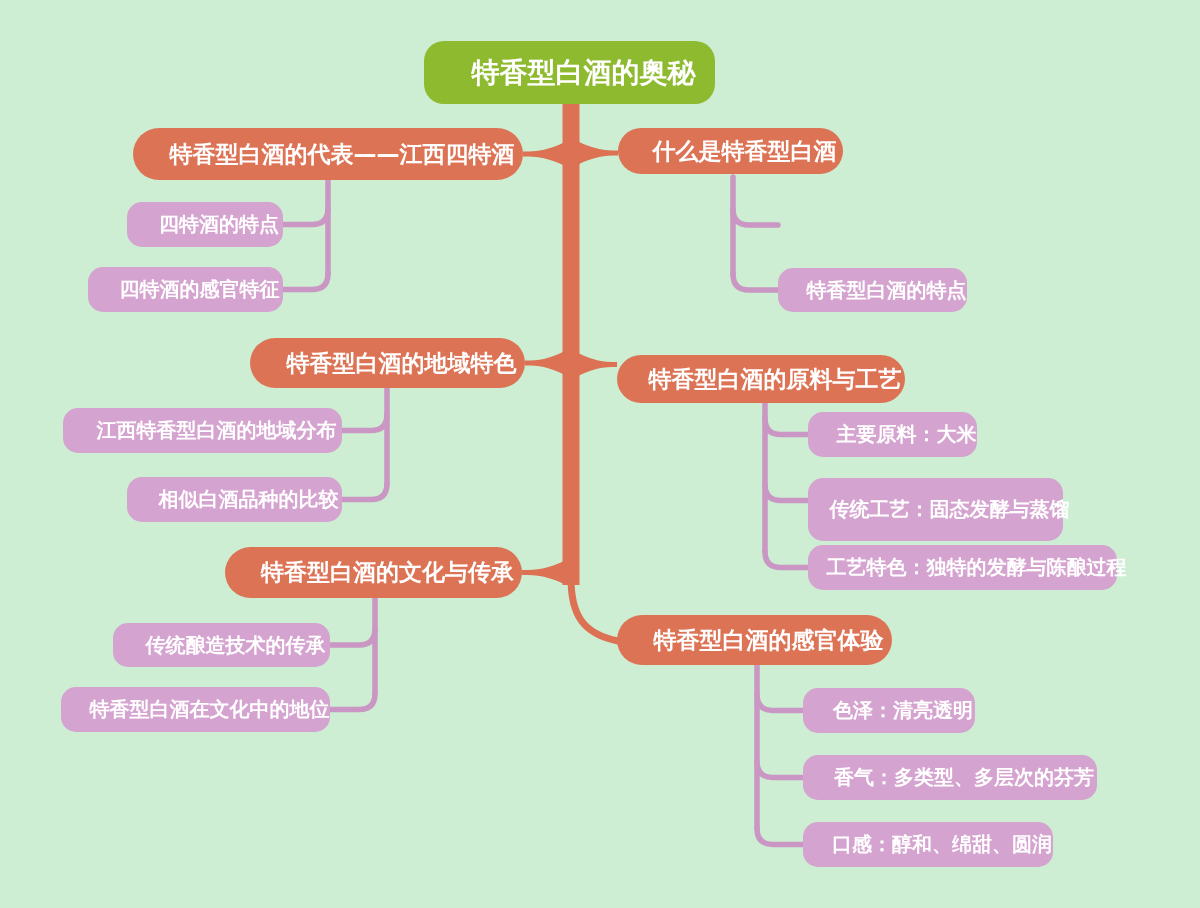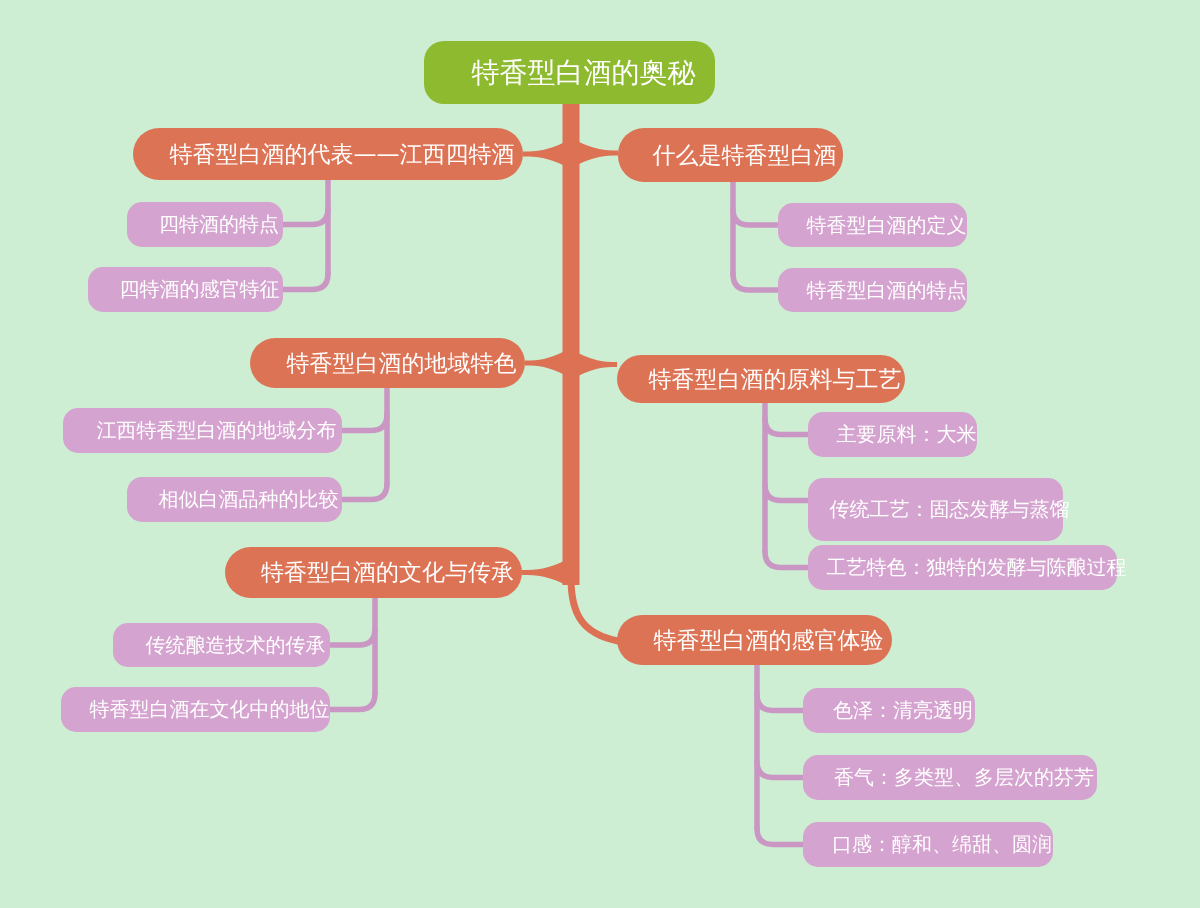--- a/index.html
+++ b/index.html
@@ -17,21 +17,21 @@
   .connector-svg{
     position:absolute;left:0;top:0;z-index:0;
   }
   .node{
     position:absolute;
     z-index:2;
     display:flex;
     align-items:center;
     justify-content:center;
     color:#ffffff;
-    font-weight:400;
+    font-weight:700;
     white-space:nowrap;
     box-sizing:border-box;
     text-align:center;
     padding-left:28px;
   }
   .node.root{
     background:#8eba2f;
     border-radius:20px;
     font-size:28px;
   }
@@ -91,22 +91,21 @@
       <path d="M 803,844.5 H 773 Q 757,844.5 757,828.5"></path>
     </g>
   </svg>
 
   <div class="node root" style="left:424px;top:41px;width:291px;height:63px">特香型白酒的奥秘</div>
 
   <div class="node branch" style="left:133px;top:128px;width:390px;height:52px">特香型白酒的代表——江西四特酒</div>
   <div class="node child" style="left:127px;top:202px;width:156px;height:45px">四特酒的特点</div>
   <div class="node child" style="left:88px;top:267px;width:195px;height:45px">四特酒的感官特征</div>
 
-  <div class="node branch" style="left:618px;top:128px;width:225px;height:54px">什么是特香型白酒</div>
-  <div class="node child" style="left:778px;top:203px;width:189px;height:44px">特香型白酒的定义</div>
+  <div class="node branch" style="left:618px;top:128px;width:225px;height:46px">什么是特香型白酒</div>
   <div class="node child" style="left:778px;top:268px;width:189px;height:44px">特香型白酒的特点</div>
 
   <div class="node branch" style="left:250px;top:338px;width:275px;height:50px">特香型白酒的地域特色</div>
   <div class="node child" style="left:63px;top:408px;width:279px;height:45px">江西特香型白酒的地域分布</div>
   <div class="node child" style="left:127px;top:477px;width:215px;height:45px">相似白酒品种的比较</div>
 
   <div class="node branch" style="left:617px;top:355px;width:288px;height:48px">特香型白酒的原料与工艺</div>
   <div class="node child" style="left:808px;top:412px;width:169px;height:45px">主要原料：大米</div>
   <div class="node child" style="left:808px;top:478px;width:255px;height:63px">传统工艺：固态发酵与蒸馏</div>
   <div class="node child" style="left:808px;top:545px;width:309px;height:45px">工艺特色：独特的发酵与陈酿过程</div>

